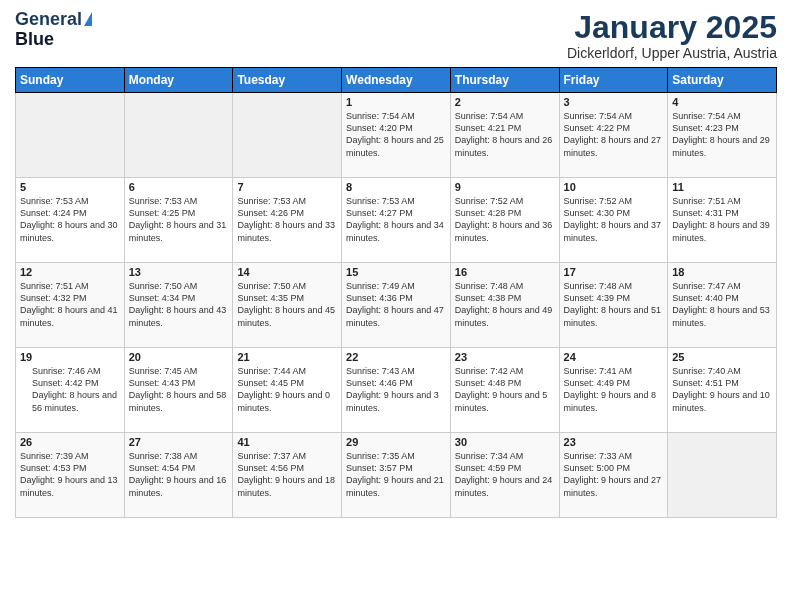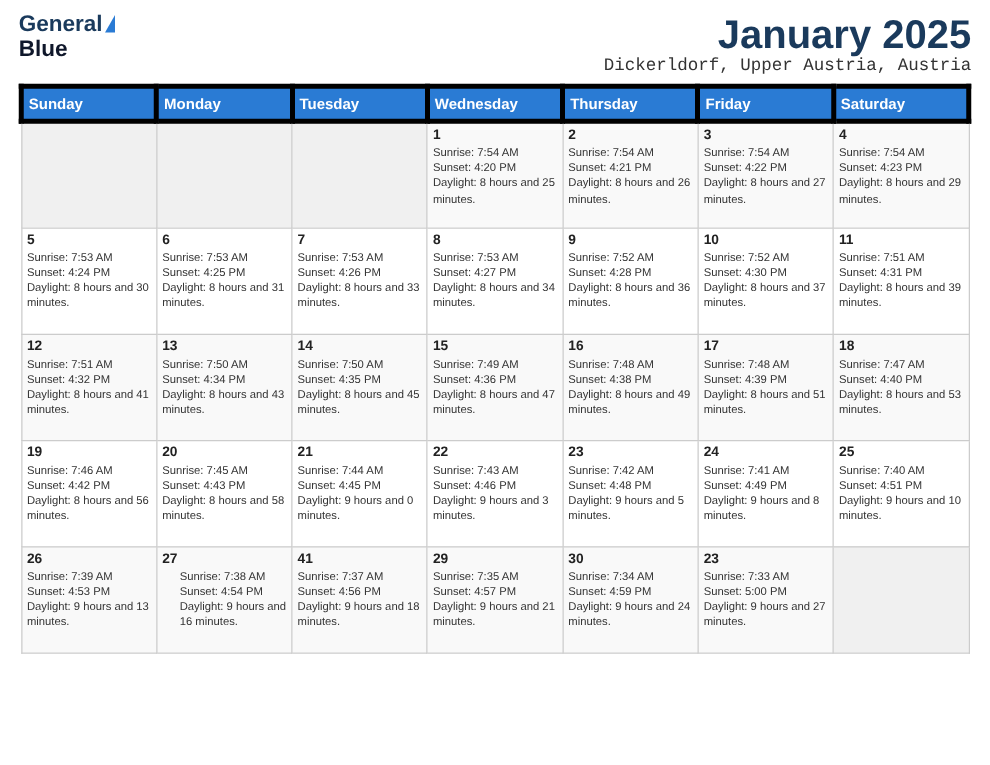--- a/index.html
+++ b/index.html
@@ -43,35 +43,34 @@
     }
     .month-title {
       font-size: 32px;
       font-weight: bold;
       color: #1a3a5c;
       line-height: 1.1;
     }
     .subtitle {
       font-size: 14px;
       color: #333;
-      font-family: Liberation Mono, monospace;
     }
     .calendar {
       width: 100%;
       border-collapse: collapse;
       table-layout: fixed;
     }
     .calendar th {
       background: #2a7bd4;
       color: #fff;
       font-size: 12px;
       font-weight: bold;
       padding: 5px 4px;
       text-align: left;
-      border: 4px solid #000000;
+      border: 1px solid #000000;
     }
     .calendar td {
       vertical-align: top;
       border: 1px solid #ccc;
       padding: 3px 4px;
       font-size: 9.5px;
       color: #333;
       min-height: 80px;
       height: 85px;
       background: #fff;
@@ -242,21 +241,21 @@
           <td>
             <span class="day-number">18</span>
             <div class="day-info" style="white-space: pre-line;">Sunrise: 7:47 AM
 Sunset: 4:40 PM
 Daylight: 8 hours and 53 minutes.</div>
           </td>
         </tr>
         <tr>
           <td>
             <span class="day-number">19</span>
-            <div class="day-info" style="white-space: pre-line;">Sunrise: 7:46 AM
+            <div class="day-info" style="white-space: pre-line; margin-left: 12px;">Sunrise: 7:46 AM
 Sunset: 4:42 PM
 Daylight: 8 hours and 56 minutes.</div>
           </td>
           <td>
             <span class="day-number">20</span>
             <div class="day-info" style="white-space: pre-line;">Sunrise: 7:45 AM
 Sunset: 4:43 PM
 Daylight: 8 hours and 58 minutes.</div>
           </td>
           <td>
@@ -292,34 +291,34 @@
         </tr>
         <tr>
           <td>
             <span class="day-number">26</span>
             <div class="day-info" style="white-space: pre-line;">Sunrise: 7:39 AM
 Sunset: 4:53 PM
 Daylight: 9 hours and 13 minutes.</div>
           </td>
           <td>
             <span class="day-number">27</span>
-            <div class="day-info" style="white-space: pre-line; margin-left: 14px;">Sunrise: 7:38 AM
+            <div class="day-info" style="white-space: pre-line;">Sunrise: 7:38 AM
 Sunset: 4:54 PM
 Daylight: 9 hours and 16 minutes.</div>
           </td>
           <td>
             <span class="day-number">41</span>
             <div class="day-info" style="white-space: pre-line;">Sunrise: 7:37 AM
 Sunset: 4:56 PM
 Daylight: 9 hours and 18 minutes.</div>
           </td>
           <td>
             <span class="day-number">29</span>
             <div class="day-info" style="white-space: pre-line;">Sunrise: 7:35 AM
-Sunset: 4:57 PM
+Sunset: 3:57 PM
 Daylight: 9 hours and 21 minutes.</div>
           </td>
           <td>
             <span class="day-number">30</span>
             <div class="day-info" style="white-space: pre-line;">Sunrise: 7:34 AM
 Sunset: 4:59 PM
 Daylight: 9 hours and 24 minutes.</div>
           </td>
           <td>
             <span class="day-number">23</span>

